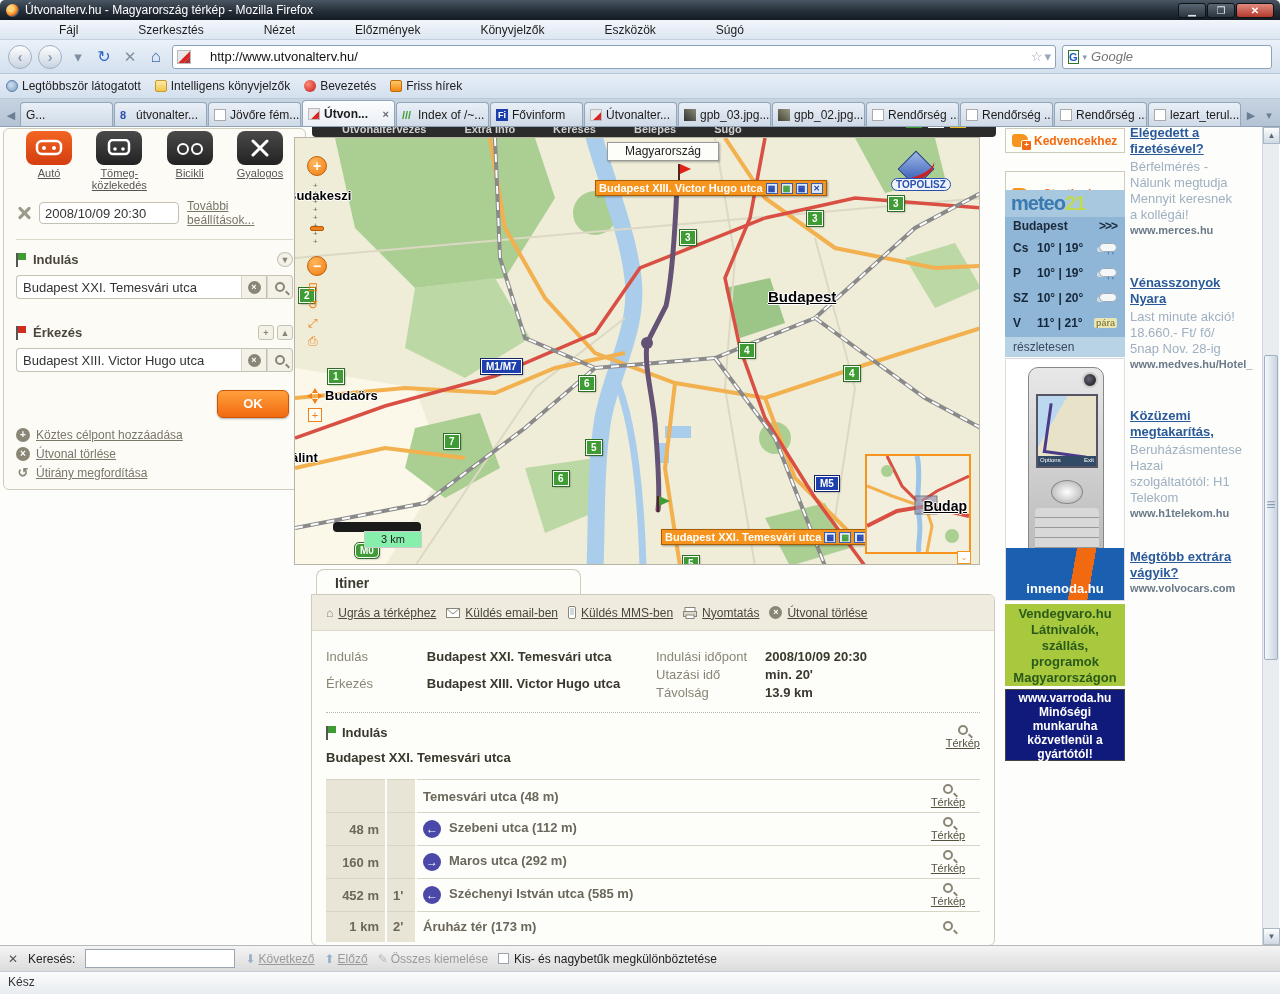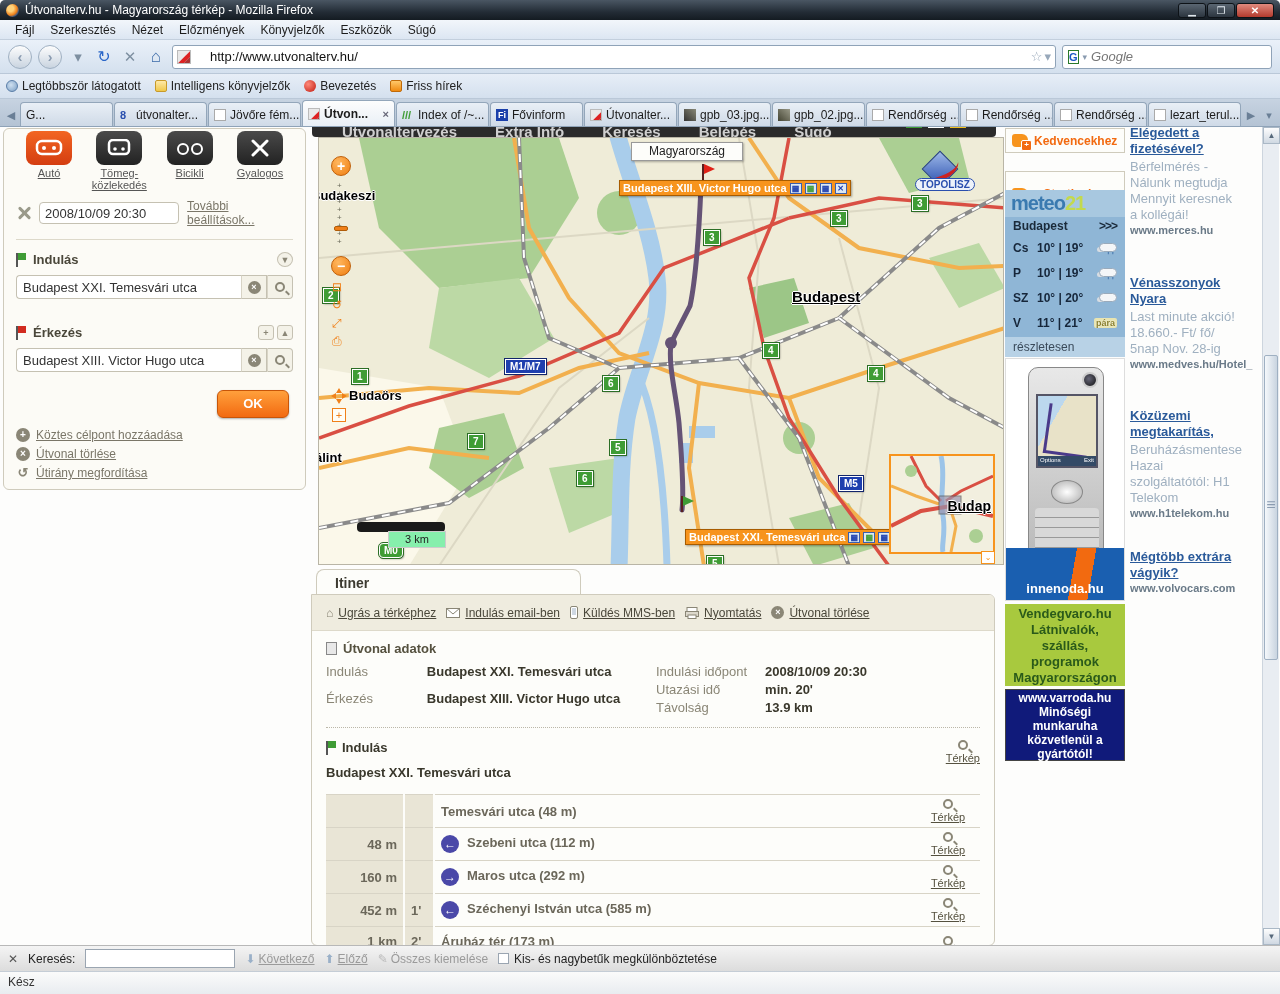--- a/index.html
+++ b/index.html
@@ -17,21 +17,21 @@
     background:radial-gradient(circle at 35% 35%, #ffd27a 0 25%, #f08019 55%, #1e4f8f 75%); }
   #win-controls { margin-left:auto; display:flex; }
   .winbtn { width:28px; height:15px; border:1px solid #0d1217; border-radius:3px;
     background:linear-gradient(#5a6672,#2c353f); color:#dfe6ec; font-size:10px;
     display:flex; align-items:center; justify-content:center; margin-left:1px; }
   .winbtn.close { background:linear-gradient(#e08a7e,#b33a2d); width:38px; color:#fff; font-weight:bold; }
 
   #menubar { left:0; top:20px; width:1280px; height:20px;
     background:linear-gradient(#f2f6fb,#dce6f2); border-bottom:1px solid #c3cfdd;
     display:flex; align-items:center; padding-left:8px; gap:2px; font-size:12px; color:#1c1c1c; }
-  .menu-item { padding:10px 7px; }
+  .menu-item { padding:10px 7px;margin-left:44px; }
 
   #navbar { left:0; top:40px; width:1280px; height:34px;
     background:linear-gradient(#eaf1f9,#d4e0ee); border-bottom:1px solid #bac8d8;
     display:flex; align-items:center; padding:0 8px; gap:6px; }
   .navball { width:24px; height:24px; border-radius:50%;
     background:linear-gradient(#fdfdfd,#c9d4e0); border:1px solid #9fb0c2;
     color:#8fa; color:#8a9bb0; font-size:14px; font-weight:bold;
     display:flex; align-items:center; justify-content:center; }
   .navsmall { color:#7d8fa0; color:#7d8fa0; font-size:15px; width:20px; text-align:center; }
   #reload-btn { color:#2a66c8; font-size:16px; }
@@ -66,21 +66,21 @@
   .tab .tclose { margin-left:auto; color:#667; font-size:11px; }
   .tabscroll { width:18px; height:22px; color:#6a7f96; font-size:11px; display:flex;
     align-items:center; justify-content:center; flex:none; }
 
   
   #content { left:0; top:127px; width:1280px; height:818px; background:#fdfdfc; overflow:hidden; }
 
   
   #sitenav { left:312px; top:0; width:684px; height:10px; background:#2b2b2b;
     border-radius:0 0 4px 4px; overflow:hidden; display:flex; gap:38px; padding:0 30px;
-    color:#cfcfcf; font-size:15px; font-weight:bold; align-items:flex-start; }
+    color:#cfcfcf; font-size:11px; font-weight:bold; align-items:flex-start; }
   #sitenav span { margin-top:-4px; }
   .flagchip { width:16px; height:9px; margin-top:1px; flex:none; }
 
   
   #panel { left:3px; top:1px; width:303px; height:362px; background:#fcfbf6;
     border:1px solid #cfcbbc; border-radius:6px; padding:0 12px; }
   .modes { display:flex; justify-content:space-between; padding:2px 2px 0 2px; }
   .mode { width:62px; text-align:center; font-size:11px; color:#555; }
   .mode-ic { width:46px; height:34px; margin:0 auto 2px auto; border-radius:8px;
     background:linear-gradient(#4a4a4a,#222); display:flex; align-items:center; justify-content:center; }
@@ -115,21 +115,21 @@
     background:linear-gradient(#ffa03c,#f26a10); border:1px solid #c85508; border-radius:6px;
     color:#fff; font-weight:bold; font-size:13px; text-align:center; line-height:26px;
     box-shadow:0 1px 2px rgba(0,0,0,.3); }
   .panel-links { display:flex; flex-direction:column; gap:5px; font-size:12px; }
   .panel-links .row { display:flex; align-items:center; gap:6px; color:#7a7668; }
   .gcirc { width:14px; height:14px; border-radius:50%; background:#8a8676; color:#fff;
     font-size:10px; line-height:14px; text-align:center; font-weight:bold; flex:none; }
   .panel-links u { text-decoration:underline; }
 
   
-  #map { left:318px; top:10px; width:686px; height:428px; border:1px solid #b9b5a6; overflow:hidden; background:#efecd8; }
+  #map { left:294px; top:10px; width:686px; height:428px; border:1px solid #b9b5a6; overflow:hidden; background:#efecd8; }
   .badge { position:absolute; font-size:10px; font-weight:bold; color:#fff; background:#3f9c35;
     border:1px solid #fff; outline:1px solid #2c6e26; padding:1px 4px; box-shadow:1px 1px 2px rgba(0,0,0,.4); }
   .badge.blue { background:#1e3fae; outline-color:#12256b; }
   .badge.round { border-radius:4px; }
   .olabel { position:absolute; background:#f7941d; border:1px solid #a85c00; color:#fff;
     font-weight:bold; font-size:11px; padding:1px 3px; display:flex; align-items:center; gap:3px;
     box-shadow:1px 1px 2px rgba(0,0,0,.35); white-space:nowrap; }
   .olabel .mic { width:12px; height:11px; background:#dce8f4; border:1px solid #3a5fae; flex:none;
     font-size:8px; line-height:10px; text-align:center; color:#1e3fae; font-weight:bold; }
   .citylbl { position:absolute; font-weight:bold; color:#000;
@@ -184,21 +184,21 @@
   .fcol { display:grid; grid-template-columns:auto auto; gap:3px 18px; }
   .fcol .k { color:#8a8676; } .fcol .v { font-weight:bold; color:#3a382c; }
   .hr-dot { border-top:1px dotted #bbb7a8; margin:12px 0; }
   .step-head { display:flex; align-items:flex-start; }
   .step-head .titles { font-size:13px; color:#3a382c; }
   .step-head .place { font-weight:bold; margin-top:10px; }
   .terkep { margin-left:auto; text-align:center; font-size:11px; color:#55513f; }
   .terkep u { text-decoration:underline; }
   table.steps { width:100%; border-collapse:collapse; margin-top:14px; font-size:13px; }
   table.steps td { border-top:1px solid #d8d4c6; padding:4px 6px; height:30px; }
-  td.c-dist { width:78px; background:#e9e5d6; text-align:right; font-weight:bold; color:#6b675a; border-right:2px solid #fdfdfa; }
+  td.c-dist { width:60px; background:#e9e5d6; text-align:right; font-weight:bold; color:#6b675a; border-right:2px solid #fdfdfa; }
   td.c-time { width:30px; background:#e9e5d6; font-weight:bold; color:#6b675a; border-right:2px solid #fdfdfa; }
   td.c-street { color:#6b675a; font-weight:bold; }
   td.c-map { width:64px; text-align:center; font-size:11px; color:#55513f; }
   .arrball { display:inline-flex; width:18px; height:18px; border-radius:50%; background:#4a48a8;
     color:#fff; align-items:center; justify-content:center; font-size:12px; margin-right:8px; vertical-align:middle; }
   .mag { display:inline-block; width:10px; height:10px; border:2px solid #8a8676; border-radius:50%; position:relative; }
   .mag::after { content:""; position:absolute; left:8px; top:8px; width:5px; height:2px; background:#8a8676; transform:rotate(45deg); }
 
   
   .side-btn { left:1005px; width:120px; height:25px; background:#fdfdfa; border:1px solid #cfcbbc;
@@ -659,21 +659,21 @@
       <div id="itiner-toolbar">
         <span class="tl">
           <span style="color:#8a8676;">⌂</span>
           <u>Ugrás a térképhez</u>
           </span>
         <span class="tl">
           <svg width="14" height="10">
               <rect x="0.5" y="0.5" width="13" height="9" fill="#fff" stroke="#8a8676"></rect>
               <path d="M0,0 L7,6 L14,0" fill="none" stroke="#8a8676"></path>
             </svg>
-          <u>Indulás email-ben</u>
+          <u>Küldés email-ben</u>
           </span>
         <span class="tl">
           <svg width="8" height="13">
               <rect x="0.5" y="0.5" width="7" height="12" rx="1.5" fill="#fff" stroke="#8a8676"></rect>
               <rect x="2" y="2" width="4" height="7" fill="#cfd8e2"></rect>
             </svg>
           <u>Küldés MMS-ben</u>
           </span>
         <span class="tl">
           <svg width="14" height="12">
@@ -683,24 +683,20 @@
             </svg>
           <u>Nyomtatás</u>
           </span>
         <span class="tl">
           <span class="gcirc" style="width:13px;height:13px;line-height:13px;font-size:9px;">×</span>
           <u>Útvonal törlése</u>
           </span>
       </div>
 
       <div class="itiner-body">
-        <div class="it-sec">
-          <span class="doc-ic"></span>
-          <span>Útvonal adatok</span>
-        </div>
         <div class="fields">
           <div class="fcol" style="width:330px;">
             <span class="k">Indulás</span>
             <span class="v">Budapest XXI. Temesvári utca</span>
             <span class="k">Érkezés</span>
             <span class="v">Budapest XIII. Victor Hugo utca</span>
           </div>
           <div class="fcol">
             <span class="k">Indulási időpont</span>
             <span class="v">2008/10/09 20:30</span>

